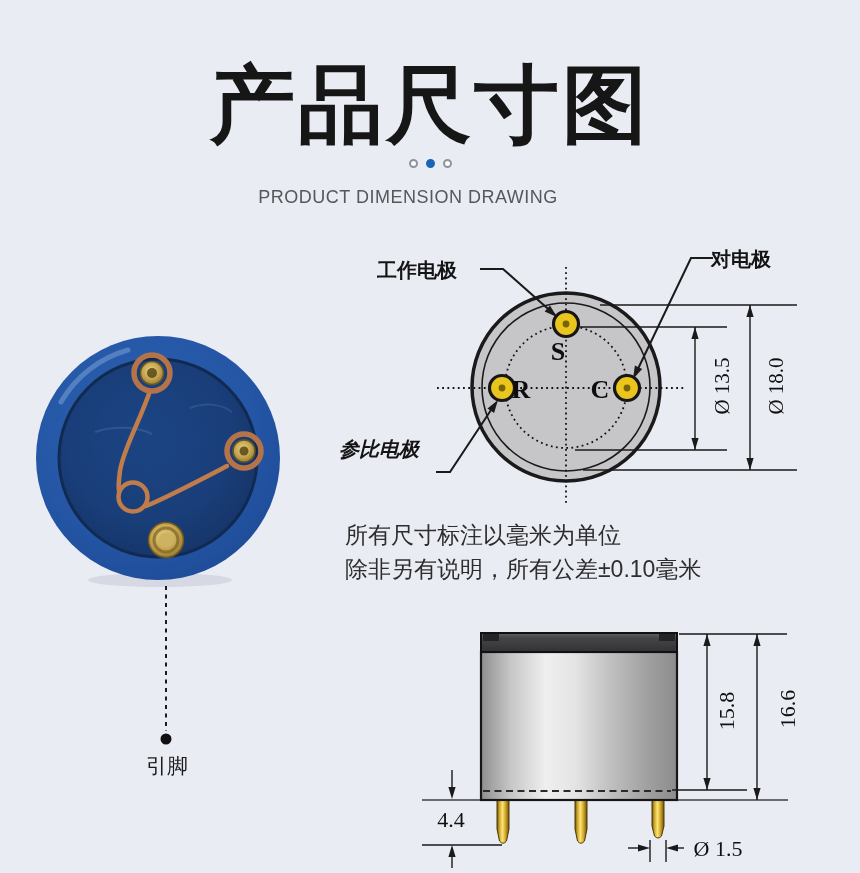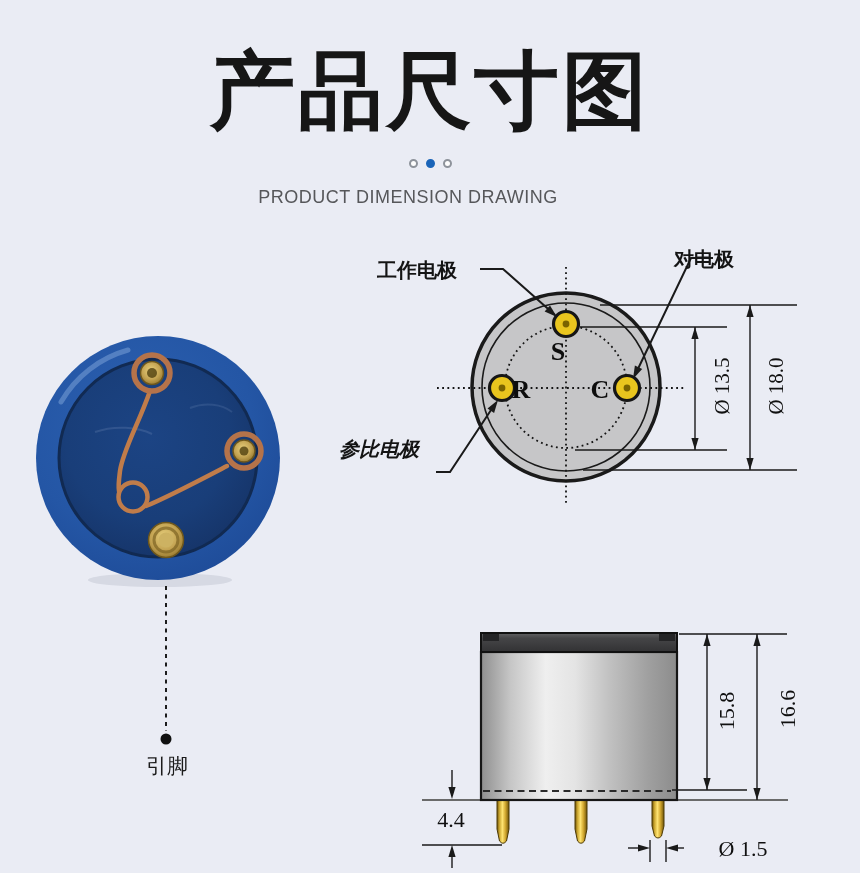--- a/index.html
+++ b/index.html
@@ -2,21 +2,21 @@
 <html><head>
 <meta charset="utf-8">
 <style>
   html,body{margin:0;padding:0;}
   .page{
     position:relative;width:860px;height:873px;overflow:hidden;
     background:#eaecf4;
     font-family:"Liberation Sans","DejaVu Sans",sans-serif;
   }
   .title{
-    position:absolute;left:0;right:0;top:44px;margin:0;
+    position:absolute;left:0;right:0;top:44px;margin:14px;
     text-align:center;font-size:85px;font-weight:900;letter-spacing:3px;
     color:#161616;line-height:1.1;
   }
   .dots{position:absolute;left:0;right:0;top:159px;display:flex;justify-content:center;gap:8px;}
   .dot{width:9px;height:9px;border-radius:50%;background:#fdfdfd;border:2px solid #8e939b;box-sizing:border-box;}
   .dot.active{background:#1a64b8;border-color:#1a64b8;}
   .subtitle{
     position:absolute;left:0;right:0;top:187px;text-align:center;
     transform:translateX(-22px);
     font-size:18px;letter-spacing:0.5px;color:#56575a;font-weight:500;
@@ -197,31 +197,35 @@
       <line x1="650" y1="840" x2="650" y2="862" class="dim"></line>
       <line x1="666" y1="840" x2="666" y2="862" class="dim"></line>
       <line x1="628" y1="848" x2="639" y2="848" class="dim"></line>
       <polygon class="arrow" points="650,848 638,844.4 638,851.6"></polygon>
       <line x1="677" y1="848" x2="684" y2="848" class="dim"></line>
       <polygon class="arrow" points="666,848 678,844.4 678,851.6"></polygon>
     </g>
   </svg>
 
   <span class="cn-label" style="left:377px;top:257px;text-align:right;">工作电极</span>
-  <span class="cn-label" style="left:674px;top:246px;">对电极</span>
+  <span class="cn-label" style="left:711px;top:246px;">对电极</span>
   <span class="cn-label" style="left:339px;top:436px;font-style:italic;">参比电极</span>
 
   <span class="pad-text" style="left:558px;top:352px;">S</span>
   <span class="pad-text" style="left:521px;top:390px;">R</span>
   <span class="pad-text" style="left:600px;top:390px;">C</span>
 
   <span class="dim-text rot" style="left:722px;top:386px;">Ø 13.5</span>
   <span class="dim-text rot" style="left:776px;top:386px;">Ø 18.0</span>
 
+  <div class="notes">
+    <div>所有尺寸标注以毫米为单位</div>
+    <div>除非另有说明，所有公差±0.10毫米</div>
+  </div>
 
   <span class="dim-text big rot" style="left:727px;top:711px;">15.8</span>
   <span class="dim-text big rot" style="left:788px;top:709px;">16.6</span>
   <span class="dim-text big" style="left:451px;top:820px;">4.4</span>
-  <span class="dim-text big" style="left:743px;top:849px;">Ø 1.5</span>
+  <span class="dim-text big" style="left:718px;top:849px;">Ø 1.5</span>
 
   <span class="pin-label" style="left:146px;top:752px;">引脚</span>
 
 </div>
 
 </body></html>

